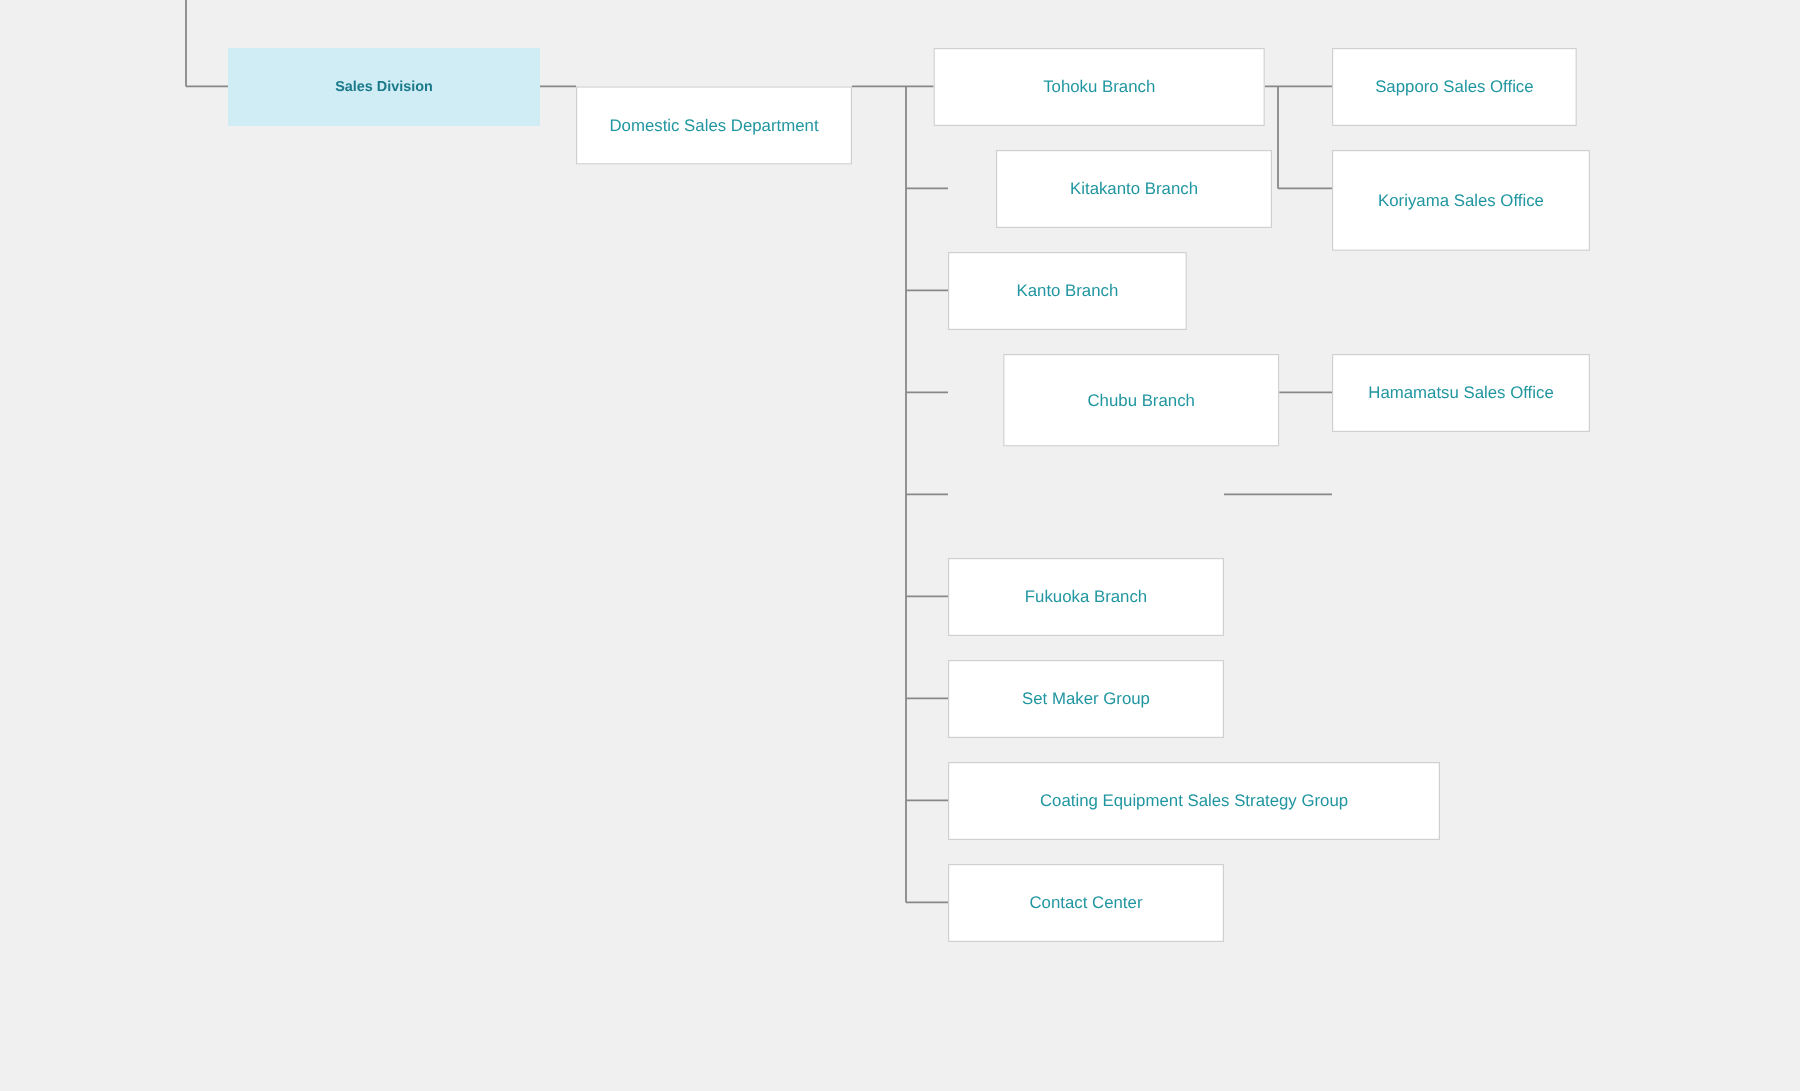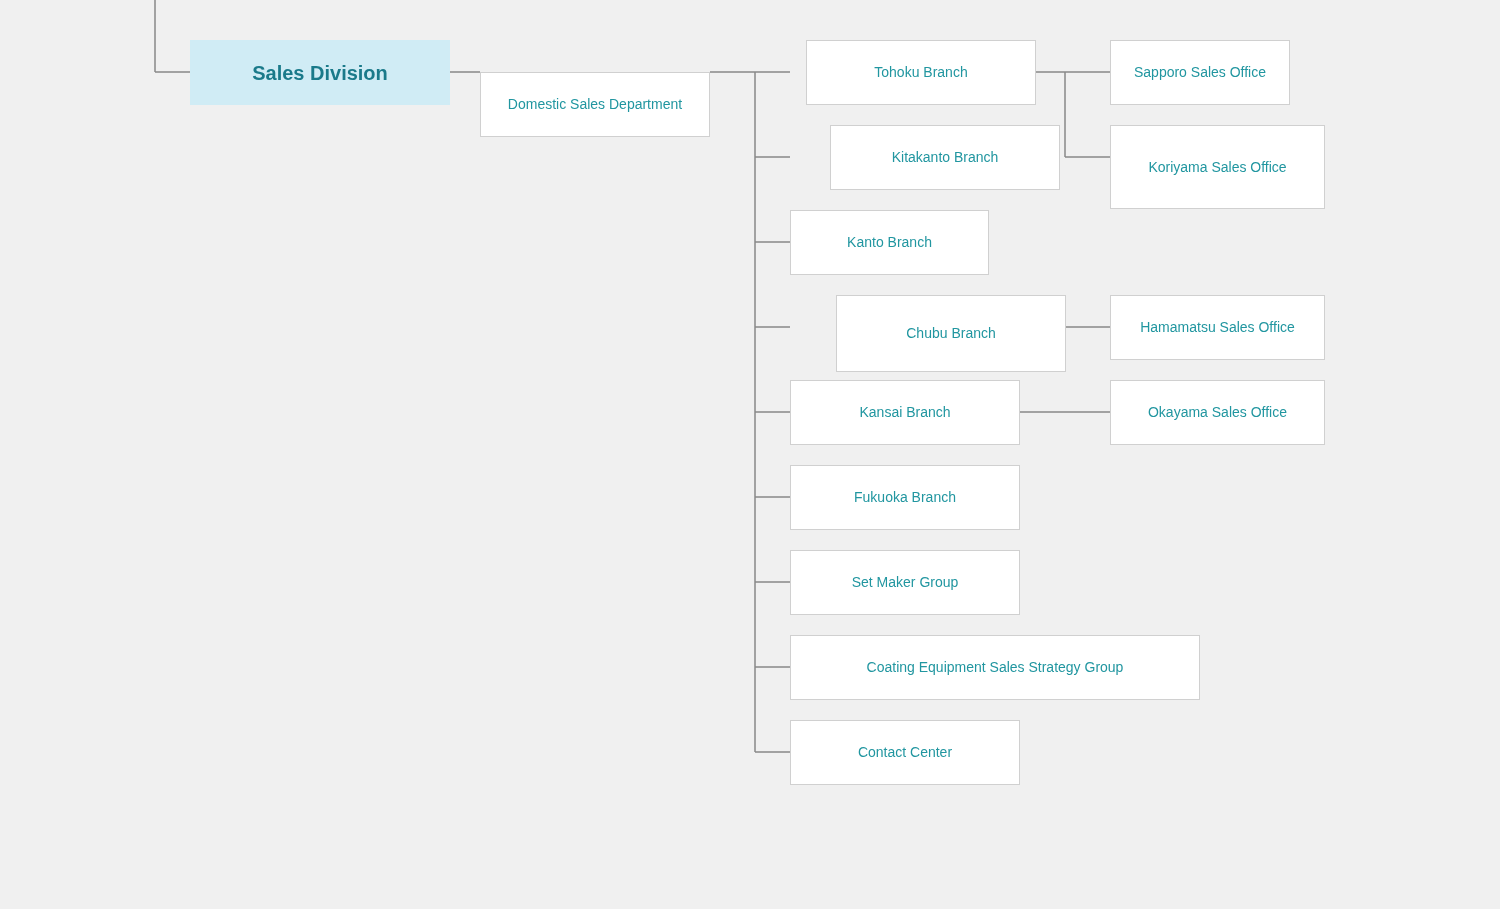--- a/index.html
+++ b/index.html
@@ -31,21 +31,21 @@
       color: #2196a0;
       font-size: 14px;
       font-weight: 500;
       line-height: 1.3;
     }
 
     .node.highlight {
       background: #d0ecf5;
       border: none;
       font-weight: 700;
-      font-size: 20px;
+      font-size: 12px;
       color: #1a7a8a;
     }
 
     
     .connector-svg {
       position: absolute;
       top: 0;
       left: 0;
       width: 1500px;
       height: 909px;
@@ -97,53 +97,47 @@
   </svg>
 
   <div class="node highlight" style="left:190px; top:40px; width:260px; height:65px;">
     <span>Sales Division</span>
   </div>
 
   <div class="node" style="left:480px; top:40px; width:230px; height:65px;margin-top:32px;">
     <span>Domestic Sales Department</span>
   </div>
 
-  <div class="node" style="left:806px; top:40px; width:230px; height:65px;">
+  <div class="node" style="left:778px; top:40px; width:276px; height:65px;">
     <span>Tohoku Branch</span>
   </div>
   <div class="node" style="left:790px; top:125px; width:230px; height:65px;margin-left:40px;">
     <span>Kitakanto Branch</span>
   </div>
   <div class="node" style="left:790px; top:210px; width:199px; height:65px;">
     <span>Kanto Branch</span>
   </div>
   <div class="node" style="left:790px; top:295px; width:230px; height:77px;margin-left:46px;">
     <span>Chubu Branch</span>
-  </div>
-  <div class="node" style="left:790px; top:380px; width:230px; height:65px;">
-    <span>Kansai Branch</span>
   </div>
   <div class="node" style="left:790px; top:465px; width:230px; height:65px;">
     <span>Fukuoka Branch</span>
   </div>
   <div class="node" style="left:790px; top:550px; width:230px; height:65px;">
     <span>Set Maker Group</span>
   </div>
   <div class="node" style="left:790px; top:720px; width:230px; height:65px;">
     <span>Contact Center</span>
   </div>
   <div class="node" style="left:790px; top:635px; width:410px; height:65px;">
     <span>Coating Equipment Sales Strategy Group</span>
   </div>
 
-  <div class="node" style="left:1110px; top:40px; width:180px; height:65px;">
+  <div class="node" style="left:1110px; top:40px; width:204px; height:65px;">
     <span>Sapporo Sales Office</span>
   </div>
   <div class="node" style="left:1110px; top:125px; width:215px; height:84px;">
     <span>Koriyama Sales Office</span>
   </div>
   <div class="node" style="left:1110px; top:295px; width:215px; height:65px;">
     <span>Hamamatsu Sales Office</span>
   </div>
-  <div class="node" style="left:1110px; top:380px; width:215px; height:65px;">
-    <span>Okayama Sales Office</span>
-  </div>
 </div>
 
 </body></html>

